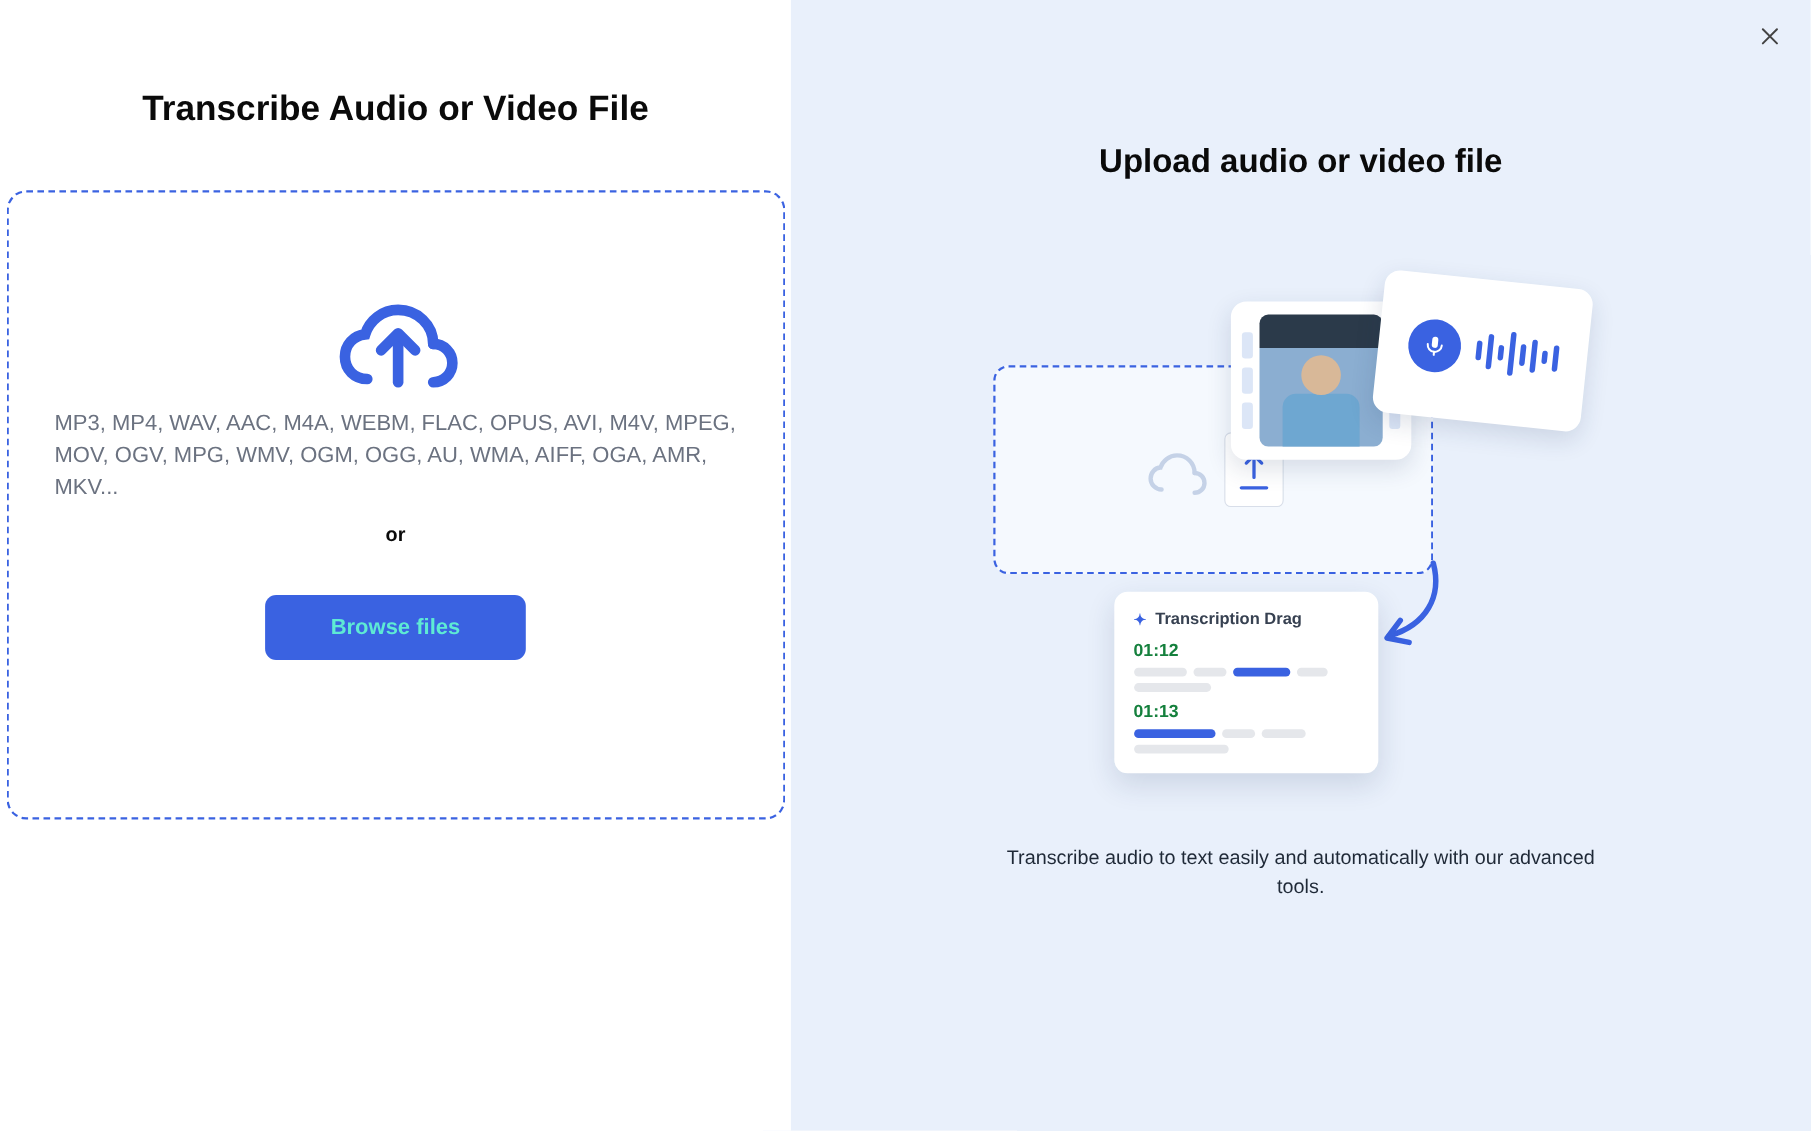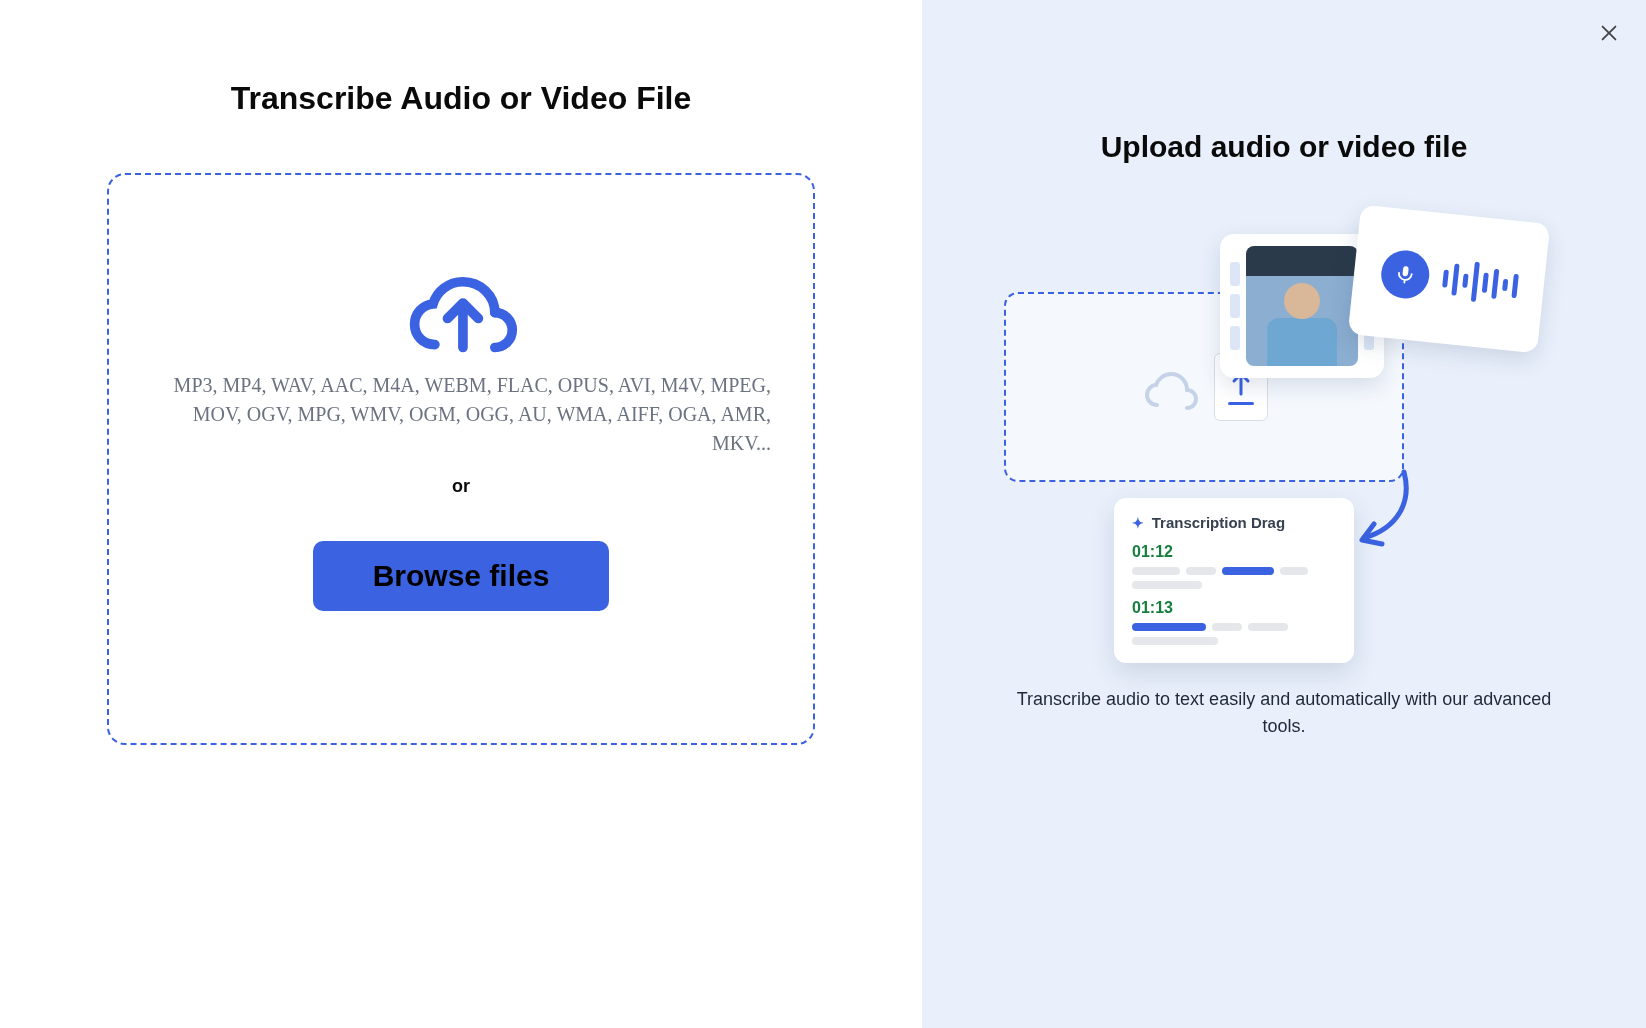--- a/index.html
+++ b/index.html
@@ -5,36 +5,37 @@
   * { box-sizing: border-box; margin: 0; padding: 0; }
   body {
     font-family: -apple-system, BlinkMacSystemFont, "Segoe UI", Helvetica, Arial, sans-serif;
     width: 1646px;
     height: 1028px;
     display: flex;
     overflow: hidden;
     background: #fff;
   }
   .left-panel {
-    width: 922px;
+    width: 719px;
     height: 100%;
     padding: 80px 40px 40px 40px;
     display: flex;
     flex-direction: column;
     align-items: center;
   }
   .right-panel {
     flex: 1;
     height: 100%;
     background: #E9F0FB;
     position: relative;
     display: flex;
     flex-direction: column;
     align-items: center;
     padding-top: 130px;
+    gap: 40px;
   }
   .page-title {
     font-size: 32px;
     font-weight: 700;
     color: #0a0a0a;
     margin-bottom: 56px;
     text-align: center;
   }
   .dropzone {
     width: 708px;
@@ -49,37 +50,36 @@
   .cloud-svg { width: 116px; height: 100px; }
   .drop-heading {
     font-size: 26px;
     font-weight: 700;
     color: #0a0a0a;
     margin-top: 56px;
   }
   .formats {
     font-size: 20px;
     color: #6B7280;
-    text-align: right;
+    text-align: left;
     max-width: 620px;
     line-height: 1.45;
     margin-top: 18px;
-    font-family: Liberation Serif, serif;
   }
   .or-text {
     font-size: 18px;
     font-weight: 700;
     color: #0a0a0a;
     margin-top: 18px;
   }
   .browse-btn {
     margin-top: 44px;
     background: #3A62E1;
-    color: #000000;
-    font-size: 30px;
+    color: #5eead4;
+    font-size: 20px;
     font-weight: 600;
     border: none;
     border-radius: 10px;
     padding: 18px 60px;
     cursor: pointer;
   }
   .close-btn {
     position: absolute;
     top: 18px;
     right: 22px;

